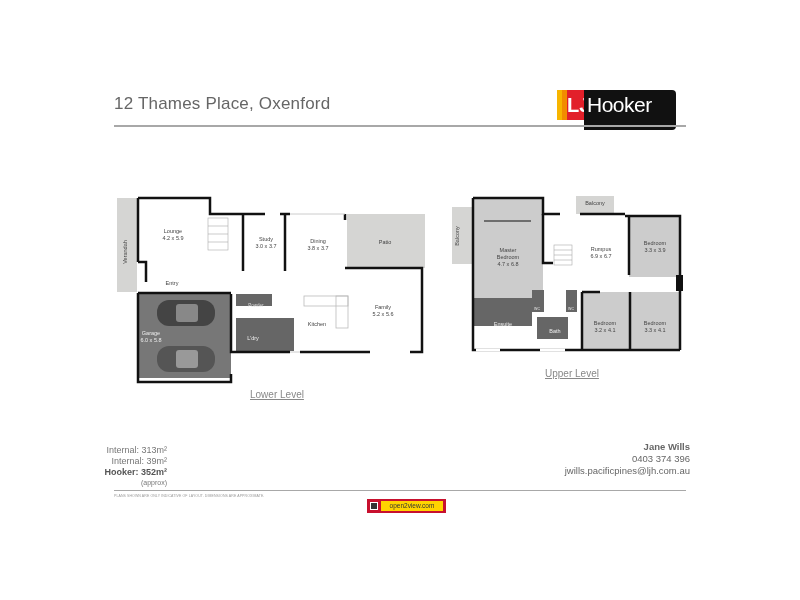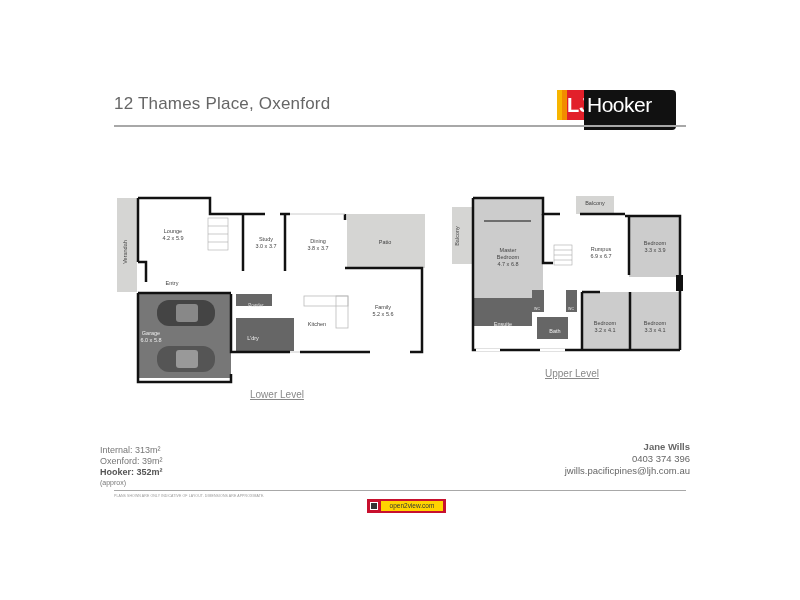--- a/index.html
+++ b/index.html
@@ -7,21 +7,21 @@
   .abs { position:absolute; }
   .title { left:114px; top:94px; font-size:17px; font-weight:normal; color:#666; letter-spacing:0.2px; }
   .rule { background:#a8a8a8; height:2px; }
   .logo { left:557px; top:90px; width:119px; height:30px; }
   .logo .stripe1 { position:absolute; left:0; top:0; width:5px; height:30px; background:#f7b500; }
   .logo .stripe2 { position:absolute; left:5px; top:0; width:5px; height:30px; background:#f28c00; }
   .logo .red { position:absolute; left:10px; top:0; width:17px; height:30px; background:#e2202a; color:#fff; font-weight:bold; font-size:20px; line-height:30px; text-align:center; }
   .logo .black { position:absolute; left:27px; top:0; width:92px; height:40px; background:#111; color:#fff; font-weight:normal; font-size:21px; line-height:30px; padding-left:3px; box-sizing:border-box; border-radius:0 4px 4px 0; letter-spacing:-0.5px; }
   svg text { font-family:"Liberation Sans", sans-serif; }
   .level-label { font-size:10px; color:#888; text-decoration:underline; }
-  .area { right:0; font-size:9px; color:#777; line-height:11px; }
+  .area { right:0; text-align:right; font-size:9px; color:#777; line-height:11px; }
   .contact { text-align:right; font-size:9.5px; color:#666; line-height:12px; }
   .disclaimer { left:114px; top:494px; font-size:3.5px; color:#999; letter-spacing:0.1px; }
   .o2v { left:367px; top:499px; width:79px; height:14px; background:#c8102e; }
   .o2v .icon { position:absolute; left:3px; top:3px; width:8px; height:8px; background:#333; border:1px solid #fff; box-sizing:border-box; }
   .o2v .txt { position:absolute; left:14px; top:2px; width:62px; height:10px; background:#ffd400; font-size:6.5px; line-height:10px; text-align:center; color:#333; }
 </style>
 </head>
 <body>
 
 <div class="abs title">12 Thames Place, Oxenford</div>
@@ -160,21 +160,21 @@
     <text x="605" y="325">Bedroom</text>
     <text x="605" y="332">3.2 x 4.1</text>
     <text x="655" y="325">Bedroom</text>
     <text x="655" y="332">3.3 x 4.1</text>
   </g>
 </svg>
 <div class="abs level-label" style="left:545px; top:368px;">Upper Level</div>
 
 <div class="abs" style="left:100px; top:445px; width:67px;">
   <div class="area" style="position:relative;">Internal: 313m²</div>
-  <div class="area" style="position:relative;">Oxenford: 39m²</div>
+  <div class="area" style="position:relative;">Internal: 39m²</div>
   <div class="area" style="position:relative; font-weight:bold; color:#555;">Hooker: 352m²</div>
   <div class="area" style="position:relative; font-size:7px; line-height:9px;">(approx)</div>
 </div>
 
 <div class="abs" style="left:540px; top:441px; width:150px;">
   <div class="contact" style="font-weight:bold;">Jane Wills</div>
   <div class="contact">0403 374 396</div>
   <div class="contact">jwills.pacificpines@ljh.com.au</div>
 </div>
 

